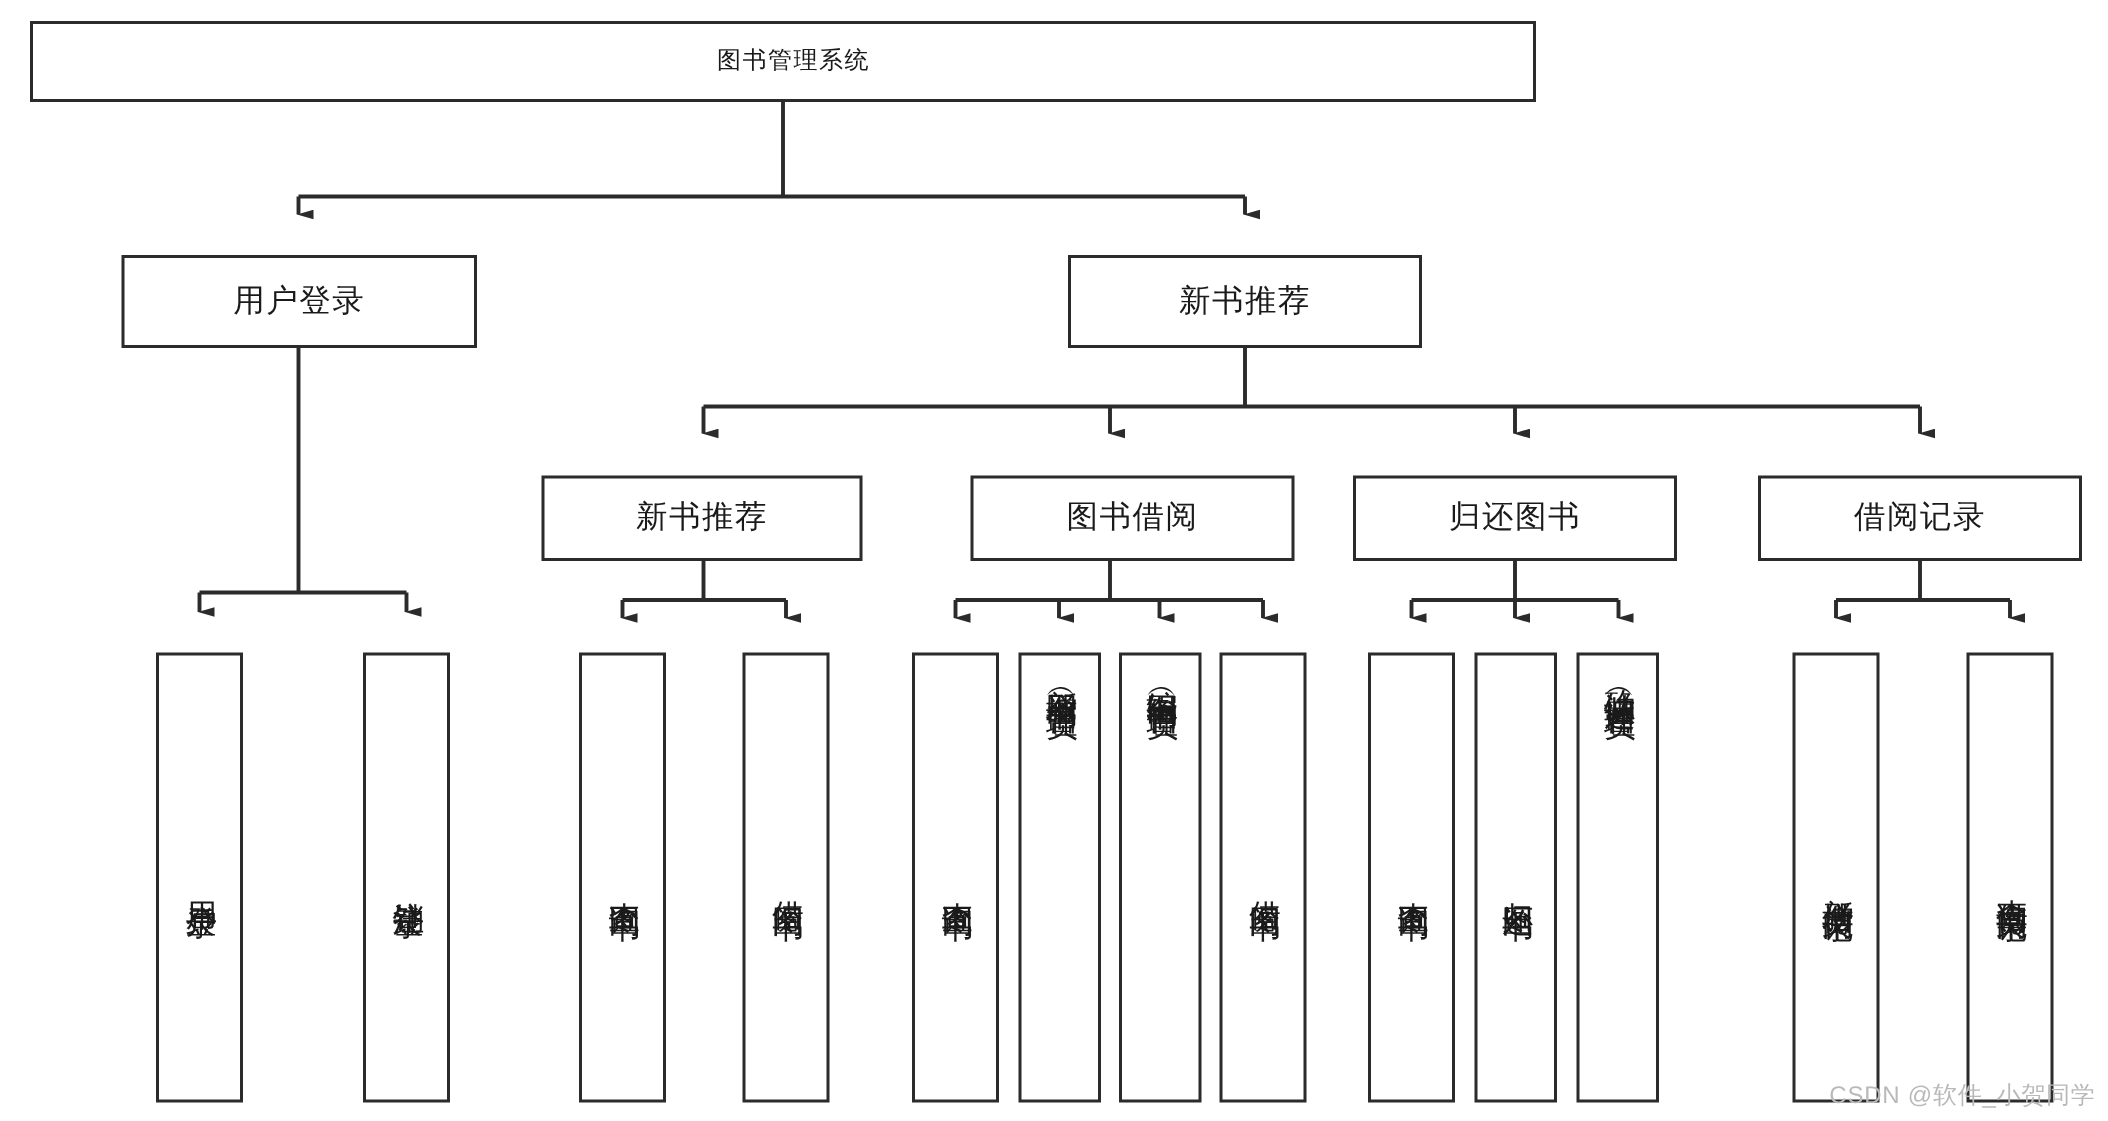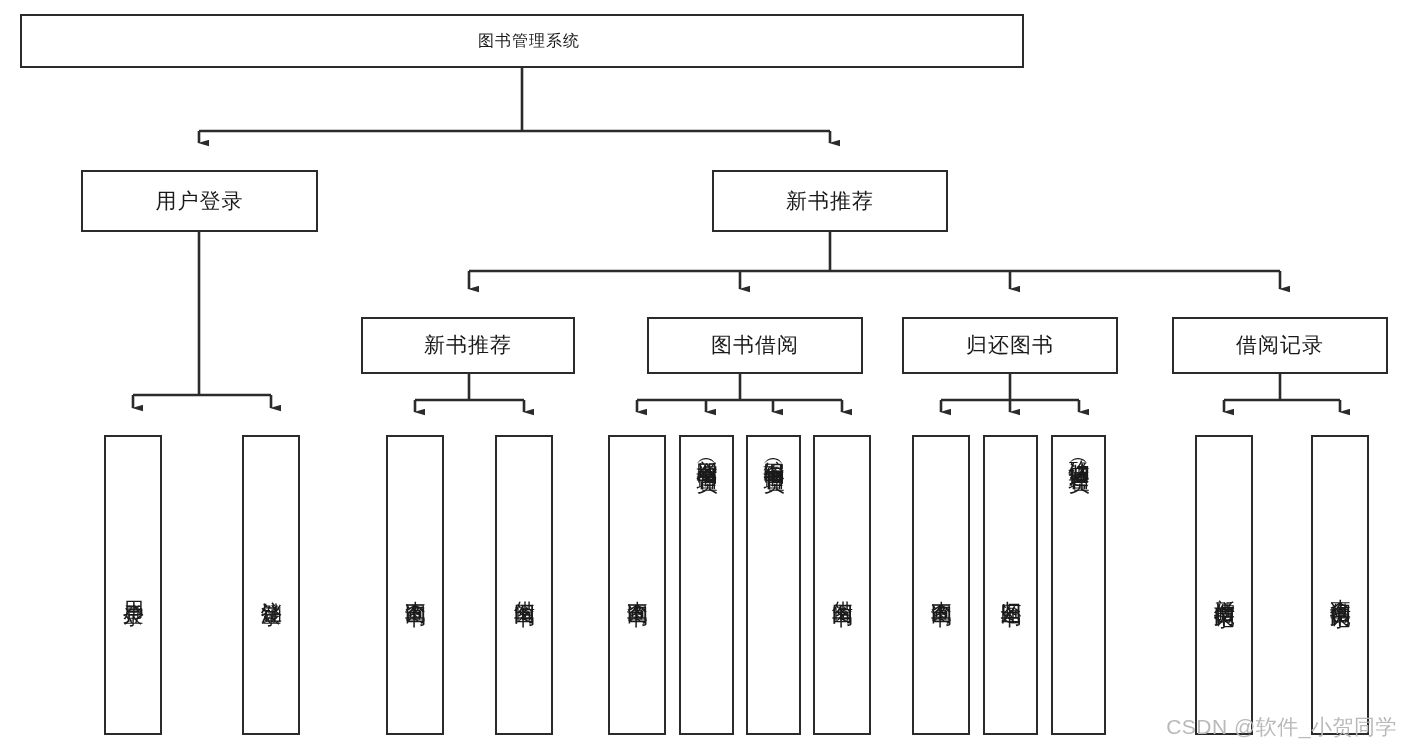--- a/index.html
+++ b/index.html
@@ -59,21 +59,21 @@
     max-height: 100%;
     text-align: left;
   }
   .node.leaf.centered {
     align-items: center;
   }
   .watermark {
     position: absolute;
     right: 8px;
     bottom: 6px;
-    font-size: 21px;
+    font-size: 16px;
     color: #b9b9b9;
     letter-spacing: 0.5px;
     z-index: 5;
     white-space: nowrap;
   }
 </style>
 </head>
 <body>
 
 <div id="canvas">

